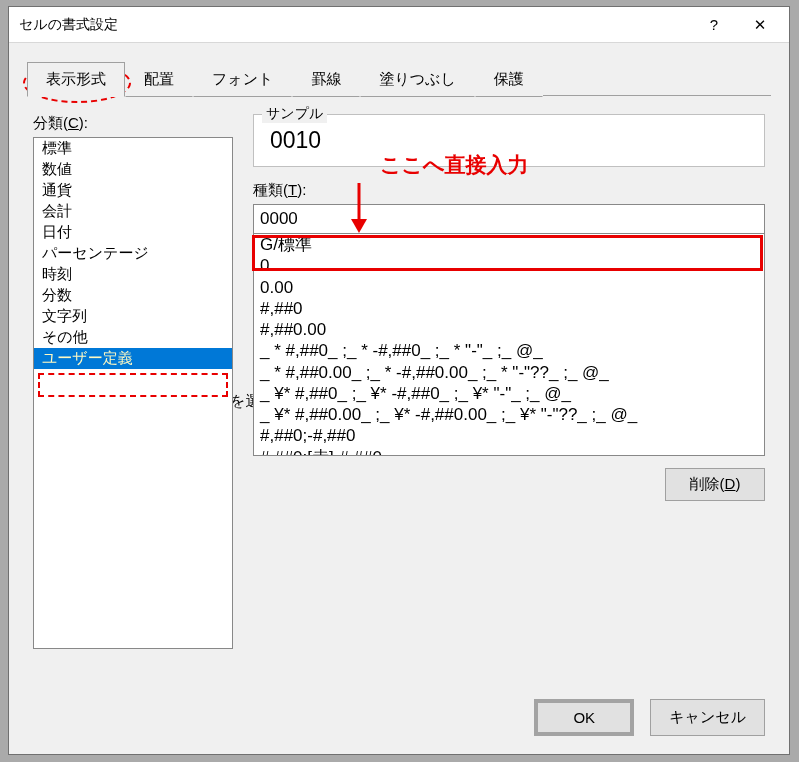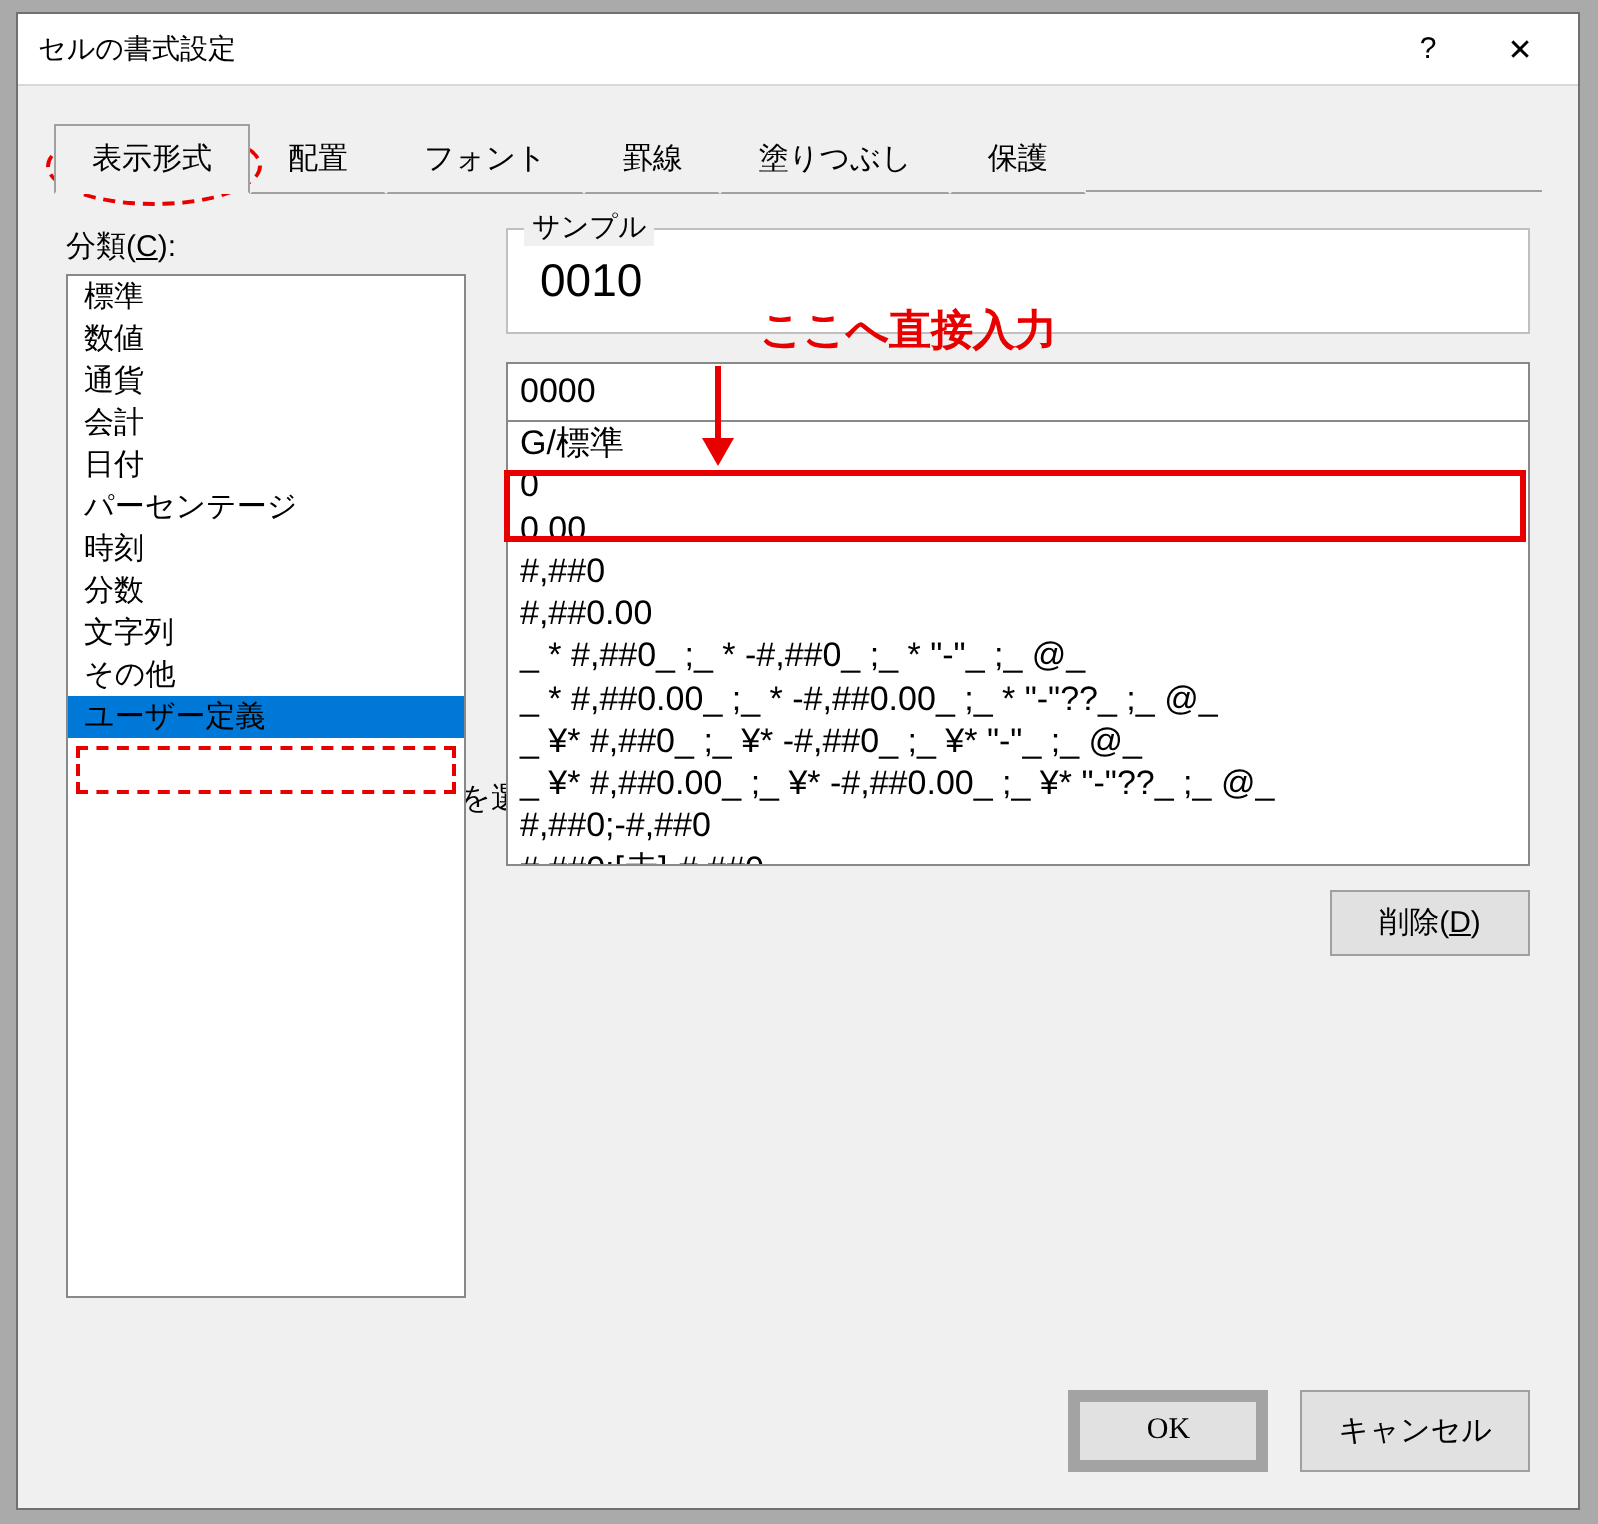--- a/index.html
+++ b/index.html
@@ -78,21 +78,21 @@
     width: 200px;
   }
   .cat-list {
     border: 1px solid #888;
     background: #fff;
     height: 512px;
     overflow-y: scroll;
     font-size: 15px;
   }
   .cat-item { padding: 1px 8px; cursor: pointer; }
-  .cat-item.selected { background: #0078D7; color: #000000; }
+  .cat-item.selected { background: #0078D7; color: #fef9c3; }
 
   .right-col {
     position: absolute;
     left: 244px;
     right: 24px;
     top: 18px;
   }
   .sample-box {
     border: 1px solid #C0C0C0;
     background: #fff;
@@ -134,21 +134,21 @@
     margin-top: 12px;
   }
   .btn {
     min-width: 100px;
     padding: 6px 18px;
     background: #E1E1E1;
     border: 1px solid #A0A0A0;
     font-size: 15px;
     cursor: pointer;
   }
-  .btn.primary { border: 6px solid #a3a3a3; background: #E1E1E1; font-family: Liberation Serif, serif; }
+  .btn.primary { border: 4px solid #a3a3a3; background: #E1E1E1; }
   .instr {
     font-size: 15px;
     padding-left: 24px;
   }
   .footer {
     display: flex;
     justify-content: flex-end;
     gap: 16px;
     padding: 14px 24px 18px 24px;
   }
@@ -227,20 +227,23 @@
         </div>
     </div>
 
     <div class="right-col">
 
       <div class="sample-box">
         <span class="sample-label">サンプル</span>
         <div class="sample-val">0010</div>
       </div>
 
+      <div class="type-label">
+        <span>種類(<span class="underline">T</span>):</span>
+      </div>
       <input class="type-input" id="typeinput" value="0000" style="">
       <div class="type-list" id="typelist">
           <div class="type-item">G/標準</div>
           <div class="type-item">0</div>
           <div class="type-item">0.00</div>
           <div class="type-item">#,##0</div>
           <div class="type-item">#,##0.00</div>
           <div class="type-item">_ * #,##0_ ;_ * -#,##0_ ;_ * "-"_ ;_ @_</div>
           <div class="type-item">_ * #,##0.00_ ;_ * -#,##0.00_ ;_ * "-"??_ ;_ @_</div>
           <div class="type-item">_ ¥* #,##0_ ;_ ¥* -#,##0_ ;_ ¥* "-"_ ;_ @_</div>

